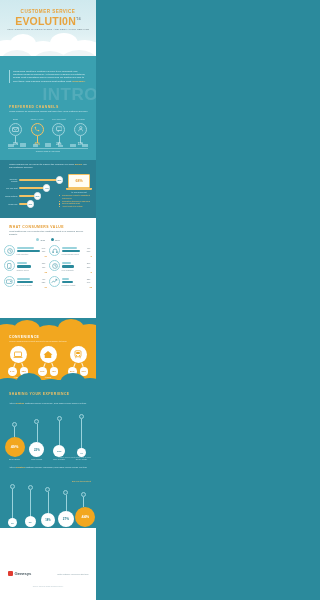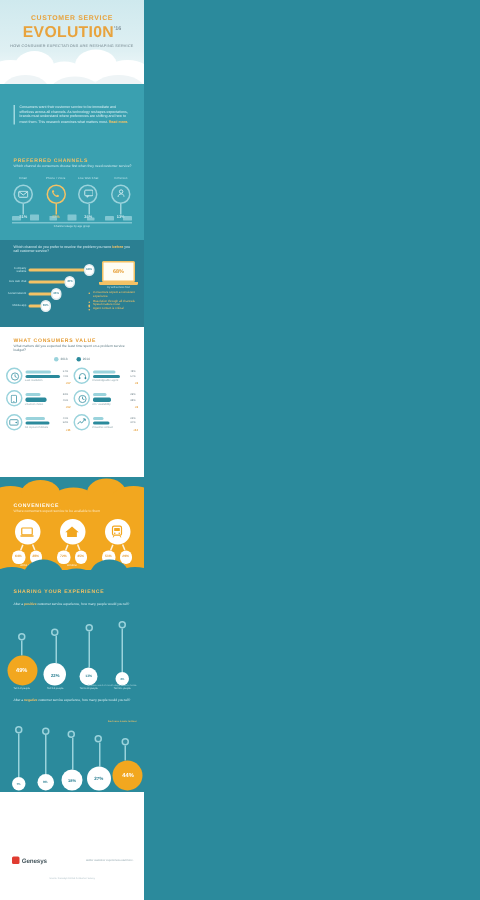--- a/index.html
+++ b/index.html
@@ -315,20 +315,21 @@
       <div class="cl" style="left:50px;top:3px;width:28px;height:21px;"></div>
       <div class="cl" style="left:68px;top:10px;width:34px;height:22px;"></div>
       <div class="cl sh" style="left:2px;top:20px;width:30px;height:18px;"></div>
       <div class="cl sh" style="left:34px;top:21px;width:32px;height:18px;"></div>
       <div class="cl sh" style="left:62px;top:20px;width:34px;height:18px;"></div>
       <div class="cl" style="left:-6px;top:26px;width:110px;height:14px;border-radius:6px;"></div>
     </div>
   </div>
 
   <div class="intro">
+    <div class="watermark">INTRO</div>
 
     <div class="intro-box">
       <p>
         <span>Consumers want their customer service to be immediate and effortless across all channels. As technology reshapes expectations, brands must understand where preferences are shifting and how to meet them. This research examines what matters most.</span>
         <span class="rm">Read more.</span>
       </p>
     </div>
 
     <div class="pref-head">
       <div class="sec-head">PREFERRED CHANNELS</div>

